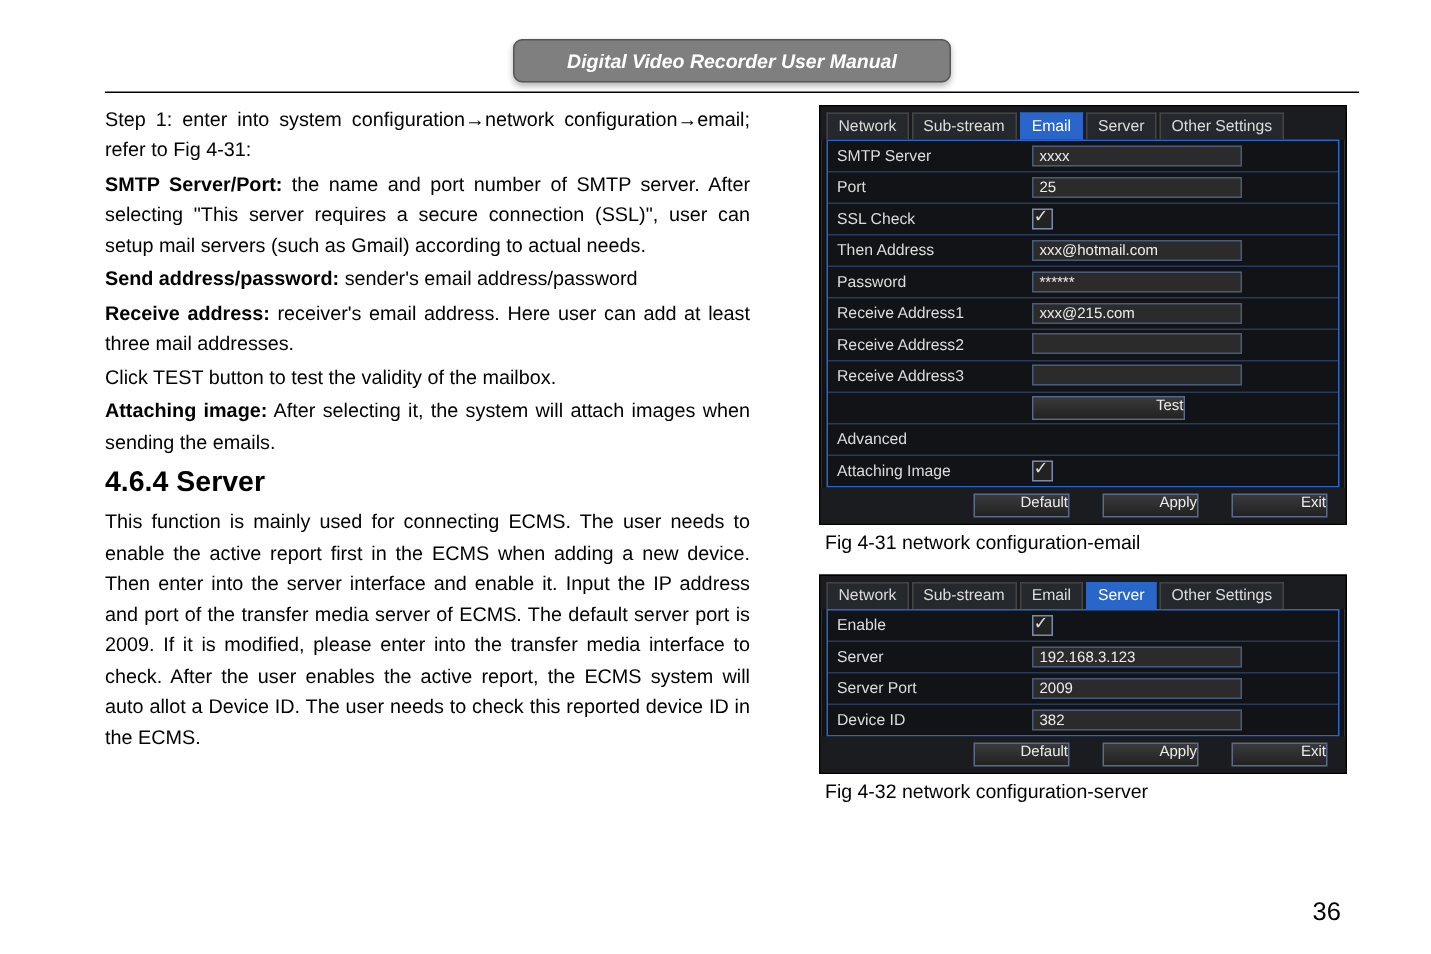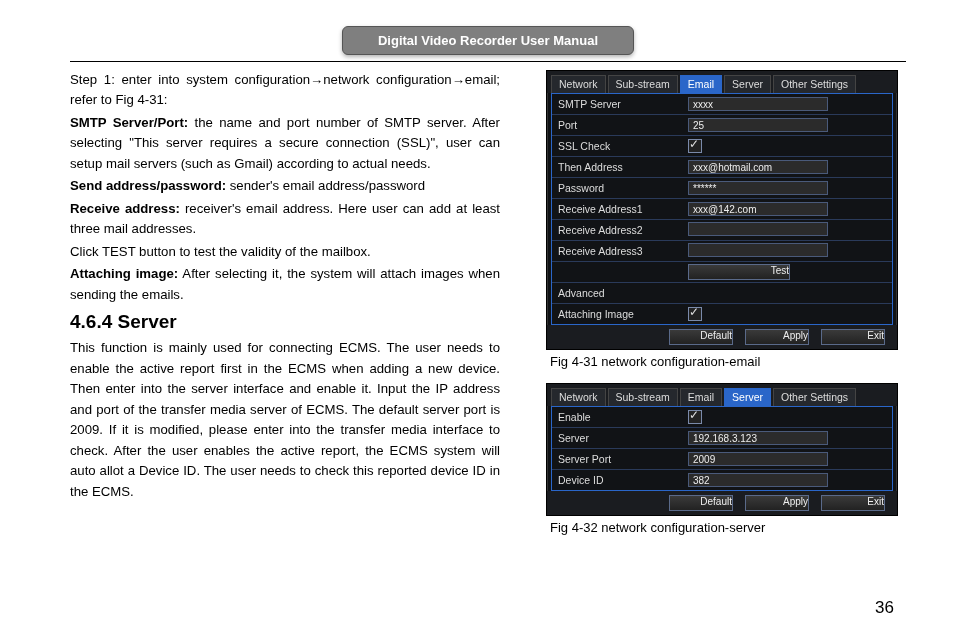--- a/index.html
+++ b/index.html
@@ -24,20 +24,21 @@
     width: 270px;
     background: #7f7f7f;
     border: 1px solid #555;
     border-radius: 6px;
     box-shadow: 0 2px 4px rgba(0,0,0,.3);
     text-align: center;
     padding: 6px 10px;
     color: #fff;
     font-size: 13px;
     font-weight: bold;
+    font-style: italic;
   }
   hr.rule {
     border: 0;
     border-top: 1px solid #000;
     margin: 6px 0 8px;
   }
   .columns {
     display: flex;
     gap: 24px;
   }
@@ -153,21 +154,21 @@
     background: linear-gradient(#3a3a3a,#222);
     border: 1px solid #5a6a8a;
     color: #eee;
     font-size: 10px;
     margin-right: 6px;
   }
   .btnbar {
     display: flex;
     justify-content: flex-end;
     padding: 4px 6px;
-    gap: 6px;
+    gap: 16px;
     background: #1a1c20;
   }
 </style>
 </head>
 <body>
 
 <div class="page">
   <div class="header-pill">Digital Video Recorder User Manual</div>
   <hr class="rule">
 
@@ -218,21 +219,21 @@
           <div class="row">
             <div class="lab">Then Address</div>
             <div class="val"><span class="field long">xxx@hotmail.com</span></div>
           </div>
           <div class="row">
             <div class="lab">Password</div>
             <div class="val"><span class="field long">******</span></div>
           </div>
           <div class="row">
             <div class="lab">Receive Address1</div>
-            <div class="val"><span class="field long">xxx@142.com</span></div>
+            <div class="val"><span class="field long">xxx@215.com</span></div>
           </div>
           <div class="row">
             <div class="lab">Receive Address2</div>
             <div class="val"><span class="field long"></span></div>
           </div>
           <div class="row">
             <div class="lab">Receive Address3</div>
             <div class="val"><span class="field long"></span></div>
           </div>
           <div class="row">

